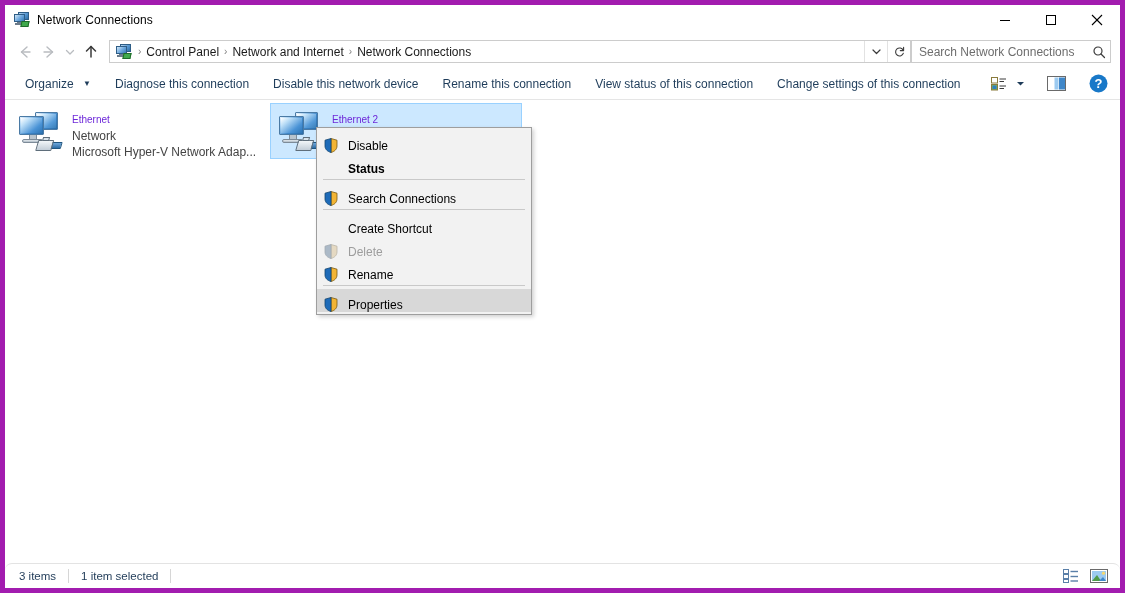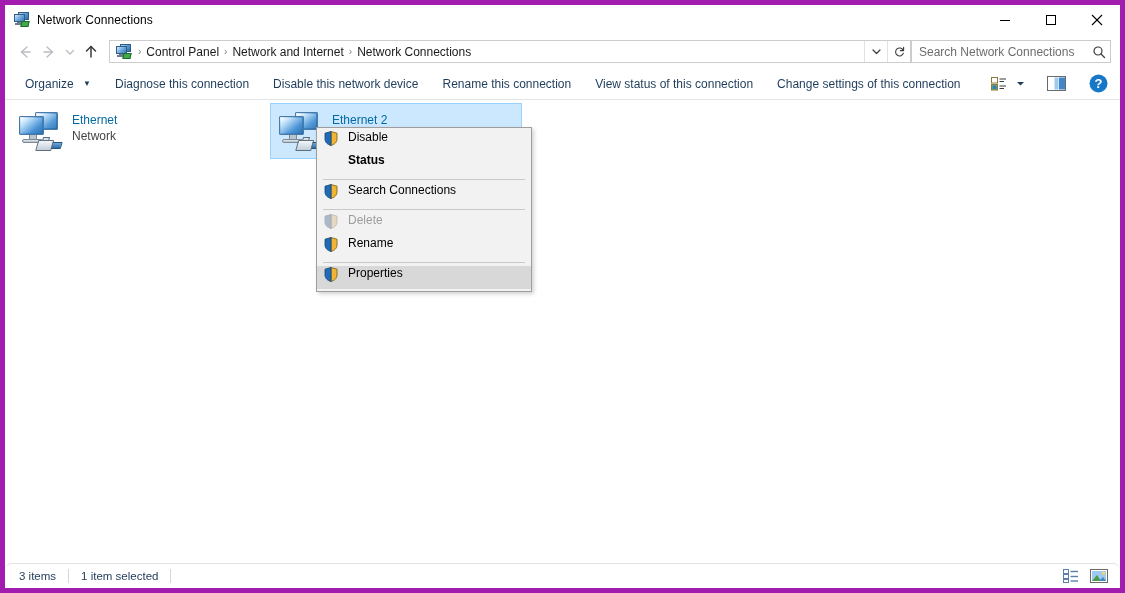--- a/index.html
+++ b/index.html
@@ -218,22 +218,22 @@
     border: 1px solid #99d1ff;
   }
   .tile-icon {
     width: 48px; height: 48px;
     margin-right: 8px;
     flex: 0 0 auto;
     position: relative;
   }
   .tile-text { padding-top: 4px; min-width: 0; }
   .tile-name {
-    font-size: 12px;
-    color: #0369a1;
+    font-size: 10px;
+    color: #6d28d9;
     line-height: 16px;
     white-space: nowrap;
   }
   .tile-sub {
     font-size: 12px;
     color: #444;
     line-height: 16px;
     white-space: nowrap;
   }
   
@@ -284,21 +284,21 @@
     background: #f2f2f2;
     border: 1px solid #9e9e9e;
     box-shadow: 2px 2px 4px rgba(0,0,0,0.18);
     padding: 2px 0;
     box-sizing: border-box;
     z-index: 50;
   }
   .ctx-item {
     height: 23px;
     display: flex;
-    align-items: flex-start;
+    align-items: flex-end;
     padding-left: 6px;
     font-size: 12px;
     color: #000;
     white-space: nowrap;
     box-sizing: border-box;
   }
   .ctx-item.hover { background: #d8d8d8; }
   .ctx-item.bold { font-weight: bold; }
   .ctx-item.disabled { color: #9d9d9d; }
   .ctx-ico {
@@ -504,20 +504,21 @@
           <div class="rj">
               <div class="rj-cable"></div>
               <div class="rj-body"></div>
               <div class="rj-clip"></div>
             </div>
         </div>
       </div>
       <div class="tile-text">
         <div class="tile-name">Ethernet</div>
         <div class="tile-sub">Network</div>
+        <div class="tile-sub">Microsoft Hyper-V Network Adap...</div>
       </div>
     </div>
 
     <div class="tile selected" style="left:265px; top:3px; width:252px; height:56px;">
       <div class="tile-icon">
         <div class="bignet">
           <div class="m m-back"></div>
             <div class="m-inner2"></div>
           <div class="m m-front"></div>
             <div class="m-inner"></div>
@@ -561,20 +562,24 @@
           <svg class="shield" viewBox="0 0 14 15">
               <path d="M7 0.5 L13 2.2 L13 8 C13 11.3 10.4 13.6 7 14.5 Z" fill="#f2b434" stroke="#7a5a12" stroke-width="0.8"></path>
               <path d="M7 0.5 L1 2.2 L1 8 C1 11.3 3.6 13.6 7 14.5 Z" fill="#1e6bb8" stroke="#13456f" stroke-width="0.8"></path>
             </svg>
         </span>
         <span>Search Connections</span>
       </div>
 
       <div class="ctx-sep"></div>
 
+      <div class="ctx-item">
+        <span class="ctx-ico blank"></span>
+        <span>Create Shortcut</span>
+      </div>
 
       <div class="ctx-item disabled">
         <span class="ctx-ico">
           <svg class="shield dim" viewBox="0 0 14 15">
               <path d="M7 0.5 L13 2.2 L13 8 C13 11.3 10.4 13.6 7 14.5 Z" fill="#f2b434" stroke="#7a5a12" stroke-width="0.8"></path>
               <path d="M7 0.5 L1 2.2 L1 8 C1 11.3 3.6 13.6 7 14.5 Z" fill="#1e6bb8" stroke="#13456f" stroke-width="0.8"></path>
             </svg>
         </span>
         <span>Delete</span>
       </div>

